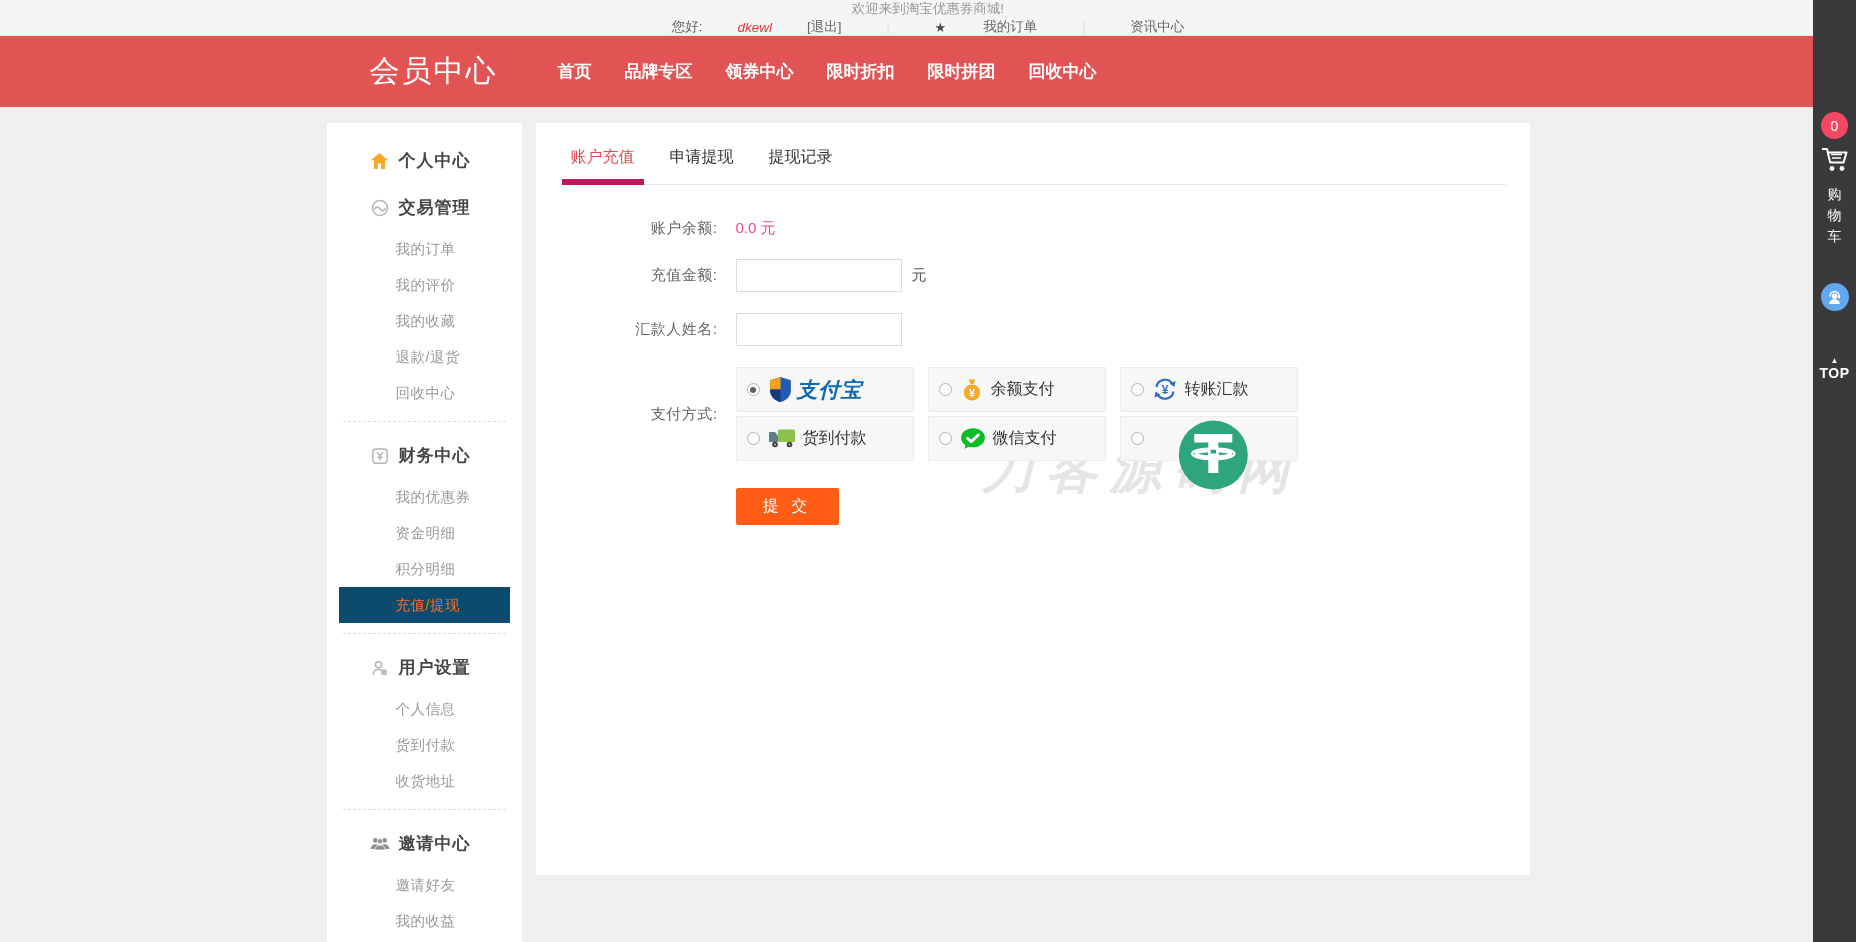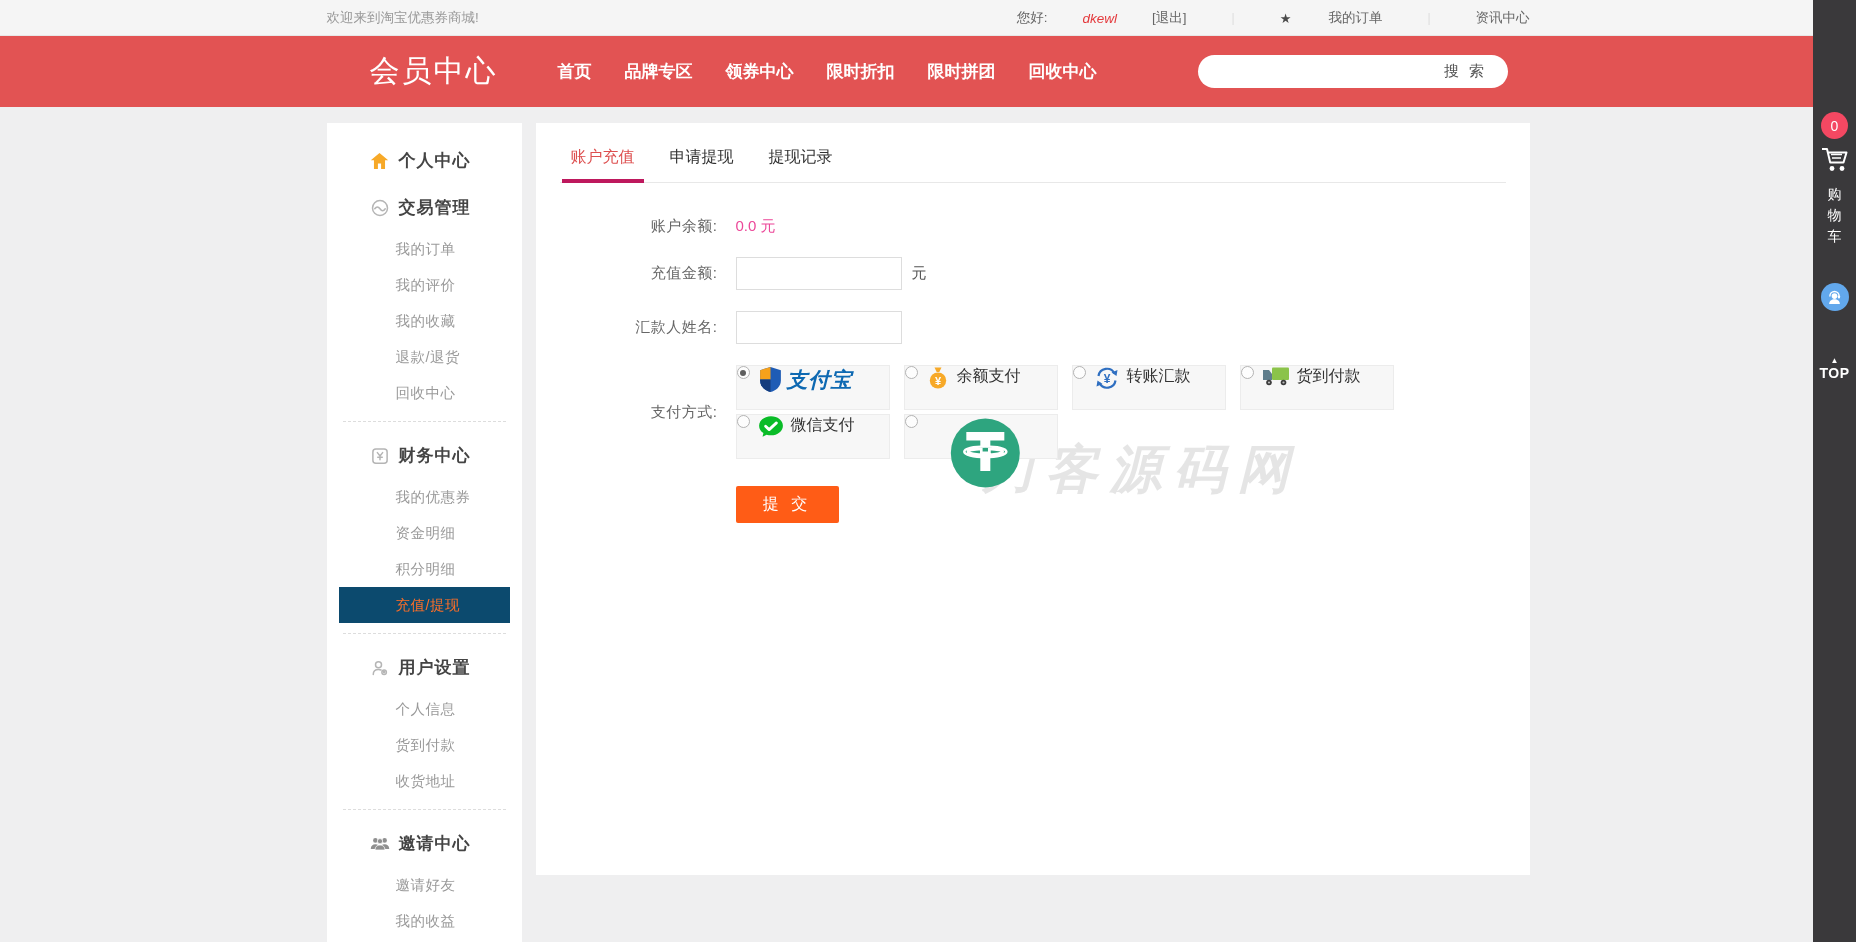--- a/index.html
+++ b/index.html
@@ -7,21 +7,21 @@
   body {
     width:1856px; height:942px; position:relative; overflow:hidden;
     background:#efeff0;
     font-family:"Liberation Sans","DejaVu Sans",sans-serif;
     color:#333;
   }
   .container { width:1203px; margin:0 auto; position:relative; }
 
   
   .topbar { height:36px; background:#f5f5f5; border-bottom:1px solid #e7e7e7; }
-  .topbar-inner { display:flex; justify-content:space-between; align-items:center; height:36px; font-size:13.5px; }
+  .topbar-inner { display:flex; justify-content:space-between; align-items:center; height:36px; font-size:13.5px;flex-direction:column; }
   .welcome { color:#999; }
   .topbar-right { display:flex; align-items:center; color:#666;gap:32px; }
   .sep { color:#ddd; margin:0 13px; font-size:12px; }
   .username { color:#e4393c; margin:0 3px; cursor:pointer;font-style:italic; }
   .logout { color:#666; cursor:pointer; }
   .star { color:#4a4a4a; margin-right:5px; font-size:13px; }
   .toplink { cursor:pointer; }
 
   
   .header { height:71px; background:#e25353; }
@@ -42,32 +42,32 @@
   .side-title .ic { width:20px; height:20px; display:flex; align-items:center; justify-content:center; margin-right:9px; }
   .side-title .tx { font-size:17px; color:#444; font-weight:bold; letter-spacing:1px; cursor:pointer; }
   .side-item { padding:8.5px 0 8.5px 69px; font-size:14.5px; color:#9a9a9a; cursor:pointer; letter-spacing:0.5px; }
   .side-item.active { background:#0c4a6e; color:#ff6e27; margin:0 12px; padding-left:57px; }
   .dashed { border-top:1px dashed #ddd; margin:10px 16px; }
 
   
   .content { flex:1; margin-left:14px; background:#fff; min-height:752px; padding:15px 24px 30px; position:relative; }
   .tabs { display:flex; border-bottom:1px solid #e8e8e8; padding-left:2px; position:relative; z-index:2; }
   .tab { padding:9px 9px 11px; margin-right:17px; font-size:16px; color:#333; cursor:pointer; }
-  .tab.active { color:#dd4f4f; border-bottom:4px solid #be185d; margin-bottom:-1px; }
+  .tab.active { color:#dd4f4f; border-bottom:6px solid #be185d; margin-bottom:-1px; }
 
   .form { margin-top:34px; position:relative; z-index:2; }
   .form-row { display:flex; align-items:center; margin-bottom:21px; }
   .form-label { width:158px; text-align:right; font-size:15px; color:#666; flex-shrink:0; letter-spacing:0.5px; }
   .form-field { margin-left:18px; display:flex; align-items:center; }
   .balance-value { color:#ec4899; font-size:15px; }
   .text-input { width:166px; height:33px; border:1px solid #ddd; padding:0 9px; font-size:14px; outline:none; background:#fff; }
   .unit { margin-left:10px; font-size:15px; color:#555; }
 
   .pay-grid { margin-left:18px; display:flex; flex-wrap:wrap; width:690px; gap:4px 14px; }
-  .pay-box { width:154px; height:45px; background:#f7f7f7; border:1px solid #ececec; display:flex; align-items:flex-start; cursor:pointer; position:relative; }
+  .pay-box { width:178px; height:45px; background:#f7f7f7; border:1px solid #ececec; display:flex; align-items:center; padding-left:10px; cursor:pointer; position:relative; }
   .radio { width:13px; height:13px; border-radius:50%; border:1px solid #b3b3b3; background:#fdfdfd; flex-shrink:0; position:relative; margin-right:8px; }
   .radio.checked::after { content:""; position:absolute; left:2.5px; top:2.5px; width:6px; height:6px; border-radius:50%; background:#5f5f5f; }
   .pay-name { font-size:16px; color:#333; margin-left:7px; white-space:nowrap; }
   .alipay-text { font-size:21px; font-weight:bold; font-style:italic; color:#0e69b2; margin-left:4px; letter-spacing:1px; }
   .tether-wrap { position:absolute; left:50%; top:2px; transform:translateX(-44%); width:72px; height:72px; z-index:4; }
 
   .submit-btn { margin:27px 0 0 176px; width:103px; height:37px; background:#ff5c16; border:none; border-radius:2px; color:#fff; font-size:16px; letter-spacing:4px; cursor:pointer; }
 
   .watermark { position:absolute; left:446px; top:312px; z-index:1; font-size:52px; font-weight:bold; font-style:italic; color:rgba(110,110,110,0.18); letter-spacing:12px; white-space:nowrap; pointer-events:none; }
 
@@ -104,24 +104,20 @@
   <div class="container header-inner">
     <span class="site-title">会员中心</span>
     <div class="nav">
       <span class="nav-item">首页</span>
       <span class="nav-item">品牌专区</span>
       <span class="nav-item">领券中心</span>
       <span class="nav-item">限时折扣</span>
       <span class="nav-item">限时拼团</span>
       <span class="nav-item">回收中心</span>
     </div>
-    <div class="search">
-      <input type="text" value="" style="">
-      <span class="search-btn">搜 索</span>
-    </div>
   </div>
 </div>
 
 <div class="container page">
 
   <div class="sidebar">
 
     <div class="side-title">
       <span class="ic">
         <svg width="19" height="18" viewBox="0 0 24 22">

